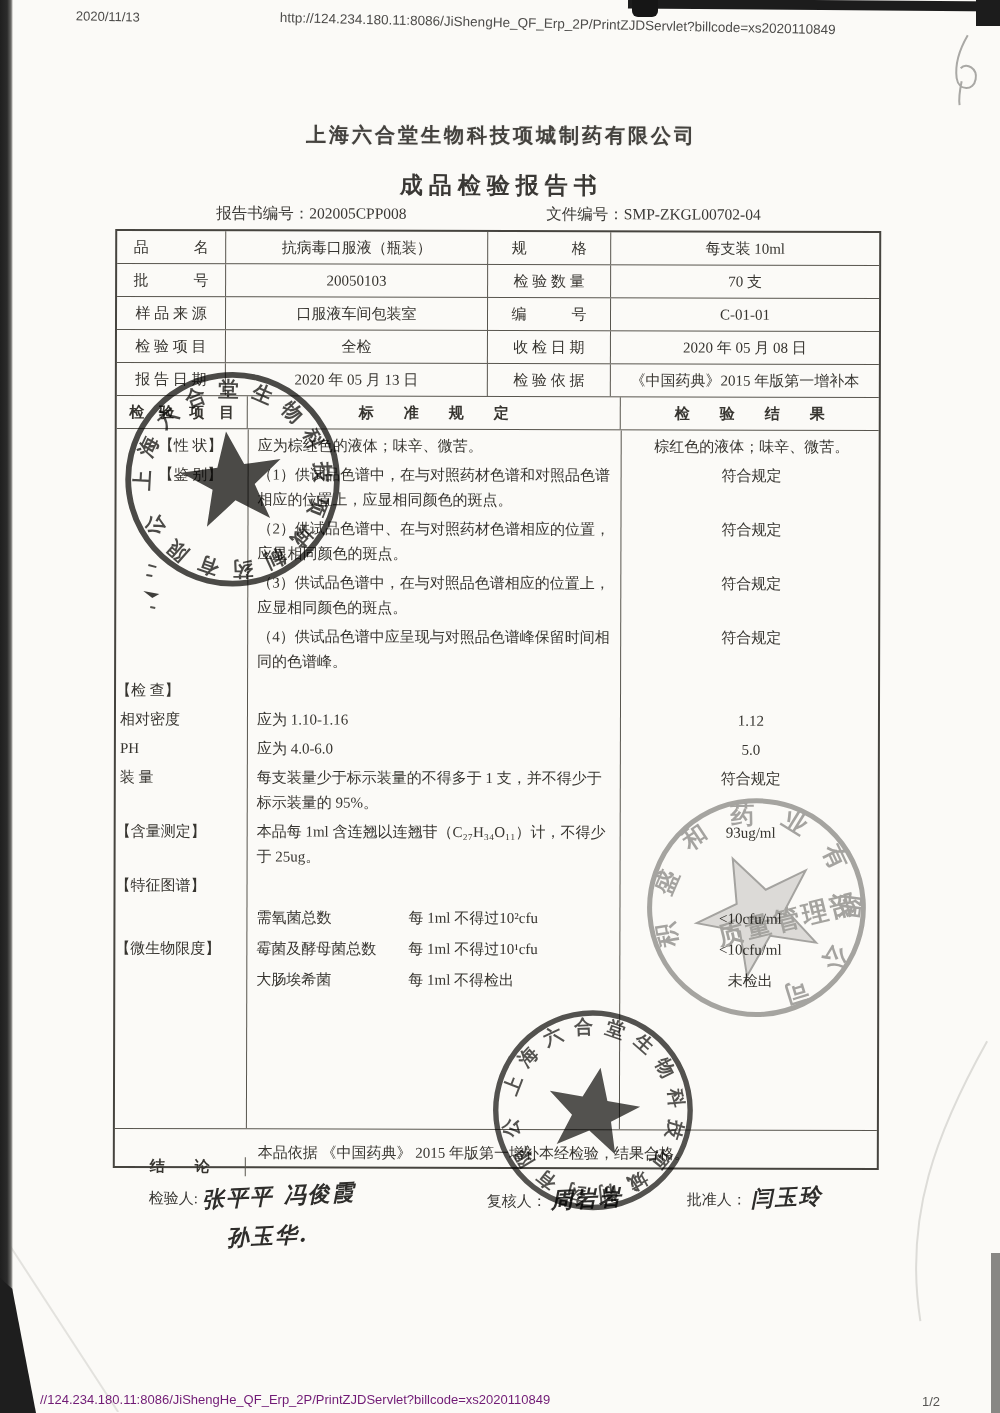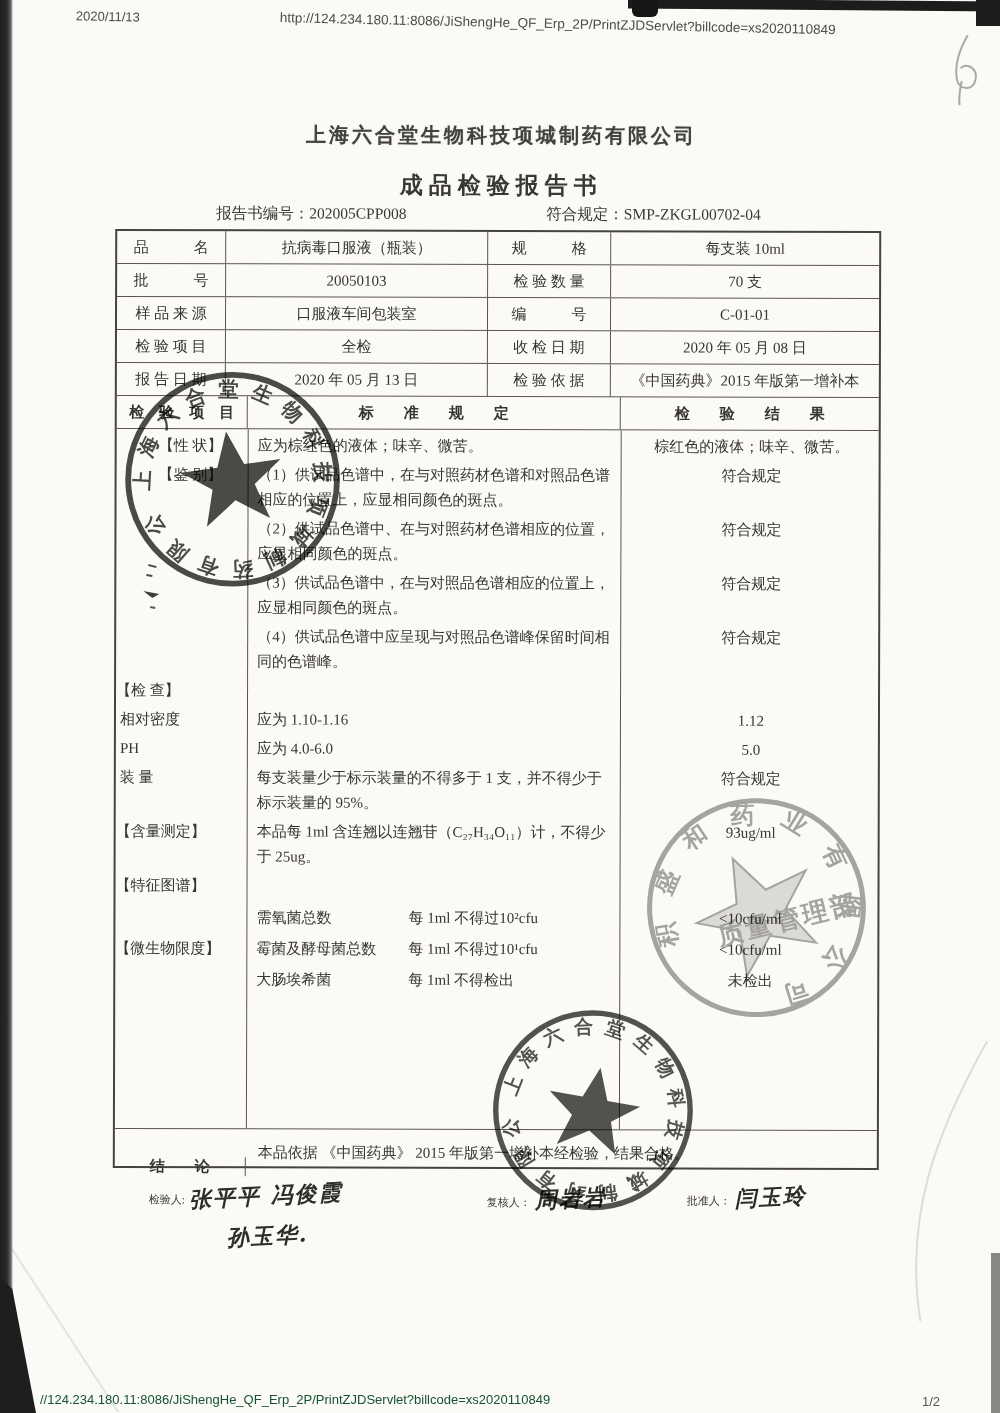--- a/index.html
+++ b/index.html
@@ -9,21 +9,21 @@
   
   .edge-left{position:absolute;left:0;top:0;width:13px;height:1413px;background:linear-gradient(90deg,#1f1f1f 0%,#2b2b2b 55%,#6b6b68 85%,rgba(120,120,118,0) 100%);z-index:9;}
   .edge-topbar{position:absolute;left:628px;top:0;width:372px;height:10px;background:#1c1c1c;transform:rotate(.5deg);z-index:9;}
   .edge-topnub{position:absolute;left:632px;top:0;width:26px;height:17px;background:#161616;border-radius:0 0 6px 6px;z-index:9;}
   .edge-topright{position:absolute;right:0;top:0;width:24px;height:26px;background:#1c1c1c;z-index:9;}
   .edge-bottomleft{position:absolute;left:0;bottom:0;width:36px;height:135px;background:#1e1e1e;clip-path:polygon(0 0,34% 8%,100% 100%,0 100%);z-index:9;}
   .edge-bottomright{position:absolute;right:0;bottom:0;width:9px;height:160px;background:#4a4a47;opacity:.65;z-index:9;}
   
   .print-date{position:absolute;left:74px;top:10px;font-family:"Liberation Sans",sans-serif;font-size:13px;color:#4d4c4a;transform:rotate(1deg);}
   .print-url{position:absolute;left:278px;top:16px;font-family:"Liberation Sans",sans-serif;font-size:13.5px;color:#4d4c4a;transform:rotate(1.1deg);}
-  .footer-url{position:absolute;left:40px;top:1392px;font-family:"Liberation Sans",sans-serif;font-size:13px;color:#14532d;}
+  .footer-url{position:absolute;left:40px;top:1392px;font-family:"Liberation Sans",sans-serif;font-size:13px;color:#701a75;}
   .footer-page{position:absolute;left:922px;top:1394px;font-family:"Liberation Sans",sans-serif;font-size:13px;color:#565553;}
   
   .sheet{position:absolute;left:0;top:0;width:1000px;height:1413px;transform:rotate(.15deg);}
   .company{position:absolute;left:0;top:122px;width:1000px;text-align:center;font-size:20px;font-weight:600;letter-spacing:3px;color:#44423e;text-shadow:0 0 1px rgba(60,58,54,.35);}
   .doc-title{position:absolute;left:0;top:170px;width:1000px;text-align:center;font-size:23px;font-weight:700;letter-spacing:6px;color:#3a3835;}
   .nos-line{position:absolute;left:0;top:204px;width:1000px;font-size:15.5px;color:#3a3835;}
   .report-no{position:absolute;left:215px;}
   .file-no{position:absolute;left:545px;}
   
   .doc-table{position:absolute;left:114px;top:230px;width:766px;border:2px solid #46443f;box-sizing:border-box;font-size:15px;color:#373530;}
@@ -44,21 +44,21 @@
   .spec-row .c3{text-align:center;box-sizing:border-box;padding:0 4px;}
   .micro .mline{display:flex;line-height:31px;}
   .micro .mitem{width:152px;flex:none;}
   .micro .c1{display:flex;align-items:center;text-align:center;}
   .micro .c3 .mline{display:block;text-align:center;}
   .concl-row{display:grid;grid-template-columns:131px 1fr;height:37px;}
   .concl-row .c1{display:flex;align-items:center;justify-content:center;border-right:1px solid #58554e;box-sizing:border-box;font-weight:600;margin-top:28px;}
   .concl-row .c2{display:flex;align-items:center;padding-left:12px;}
   
   .sig-row{position:absolute;left:0;top:1176px;width:1000px;font-size:15px;color:#3a3835;}
-  .sig-label{font-size:11px;}
+  .sig-label{font-size:15px;}
   .hand{display:inline-block;font-size:22px;font-style:italic;font-weight:600;color:#2e2d2b;transform:rotate(-3deg);letter-spacing:2px;font-family:"DejaVu Serif",serif;}
   .sig1{position:absolute;left:150px;top:6px;}
   .sig2{position:absolute;left:488px;top:8px;}
   .sig3{position:absolute;left:688px;top:6px;}
   .sig-extra{position:absolute;left:228px;top:46px;}
   
   .stamp{position:absolute;mix-blend-mode:multiply;pointer-events:none;}
   .stamp svg{display:block;}
   .stamp-left{left:116px;top:364px;width:232px;height:232px;opacity:.92;transform:rotate(-8deg);z-index:6;}
   .stamp-center{left:486px;top:1002px;width:216px;height:216px;opacity:.9;transform:rotate(10deg);z-index:6;}
@@ -72,21 +72,21 @@
 
 <div class="sheet noselect">
 
   <div class="print-date">2020/11/13</div>
   <div class="print-url">http://124.234.180.11:8086/JiShengHe_QF_Erp_2P/PrintZJDServlet?billcode=xs2020110849</div>
 
   <div class="company">上海六合堂生物科技项城制药有限公司</div>
   <div class="doc-title">成品检验报告书</div>
   <div class="nos-line">
     <span class="report-no"><span>报告书编号：</span><span>202005CPP008</span></span>
-    <span class="file-no"><span>符合规定：</span><span>SMP-ZKGL00702-04</span></span>
+    <span class="file-no"><span>文件编号：</span><span>SMP-ZKGL00702-04</span></span>
   </div>
 
   <div class="doc-table">
 
     <div class="info-row">
       <div>品　　　名</div>
       <div>抗病毒口服液（瓶装）</div>
       <div>规　　　格</div>
       <div>每支装 10ml</div>
     </div>

